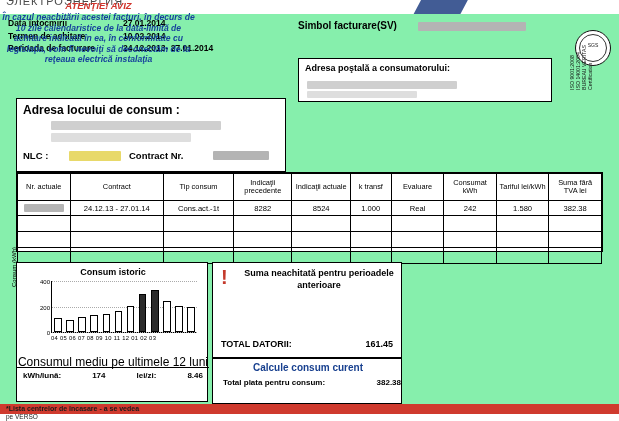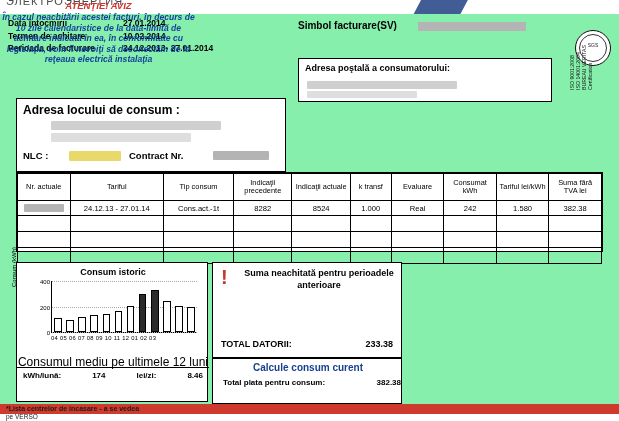--- a/index.html
+++ b/index.html
@@ -506,21 +506,21 @@
     <div class="nlc-val redaction yellow"></div>
     <div class="ctr">Contract Nr.</div>
     <div class="ctr-val redaction dark"></div>
   </div>
 
   <div id="table-wrap" class="box">
     <table class="consum">
       <thead>
         <tr>
           <th style="width:9%">Nr. actuale</th>
-          <th style="width:16%">Tariful</th>
+          <th style="width:16%">Contract</th>
           <th style="width:12%">Tip consum</th>
           <th style="width:10%">Indicaţii precedente</th>
           <th style="width:10%">Indicaţii actuale</th>
           <th style="width:7%">k transf</th>
           <th style="width:9%">Evaluare</th>
           <th style="width:9%">Consumat kWh</th>
           <th style="width:9%">Tariful lei/kWh</th>
           <th style="width:9%">Suma fără TVA lei</th>
         </tr>
       </thead>
@@ -617,21 +617,21 @@
         <span>lei/zi:</span>
         <span>8.46</span>
       </div>
     </div>
   </div>
 
   <div id="suma-box" class="box">
     <div id="warn-icon"><span class="ex">!</span></div>
     <div id="suma-title">Suma neachitată pentru perioadele anterioare</div>
     <div id="suma-total-lbl">TOTAL DATORII:</div>
-    <div id="suma-total-val">233.38</div>
+    <div id="suma-total-val">161.45</div>
   </div>
 
   <div id="calc-box" class="box">
     <div id="calc-title">Calcule consum curent</div>
     <div id="calc-row">
       <span>Total plata pentru consum:</span>
       <span>382.38</span>
     </div>
   </div>
 

